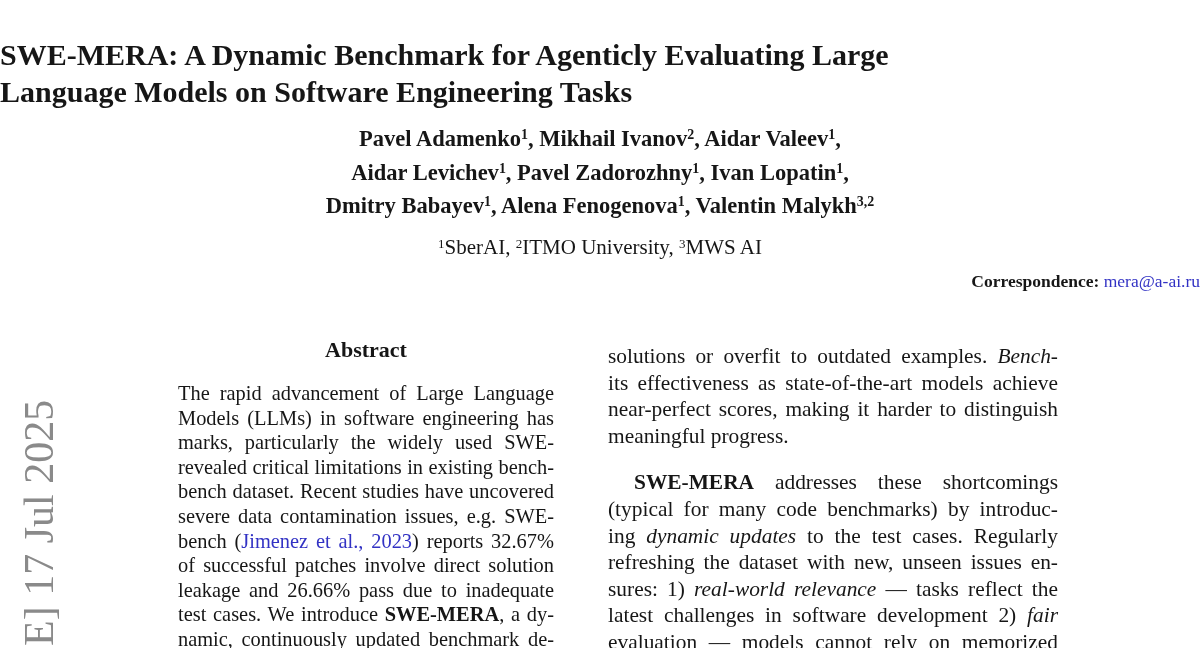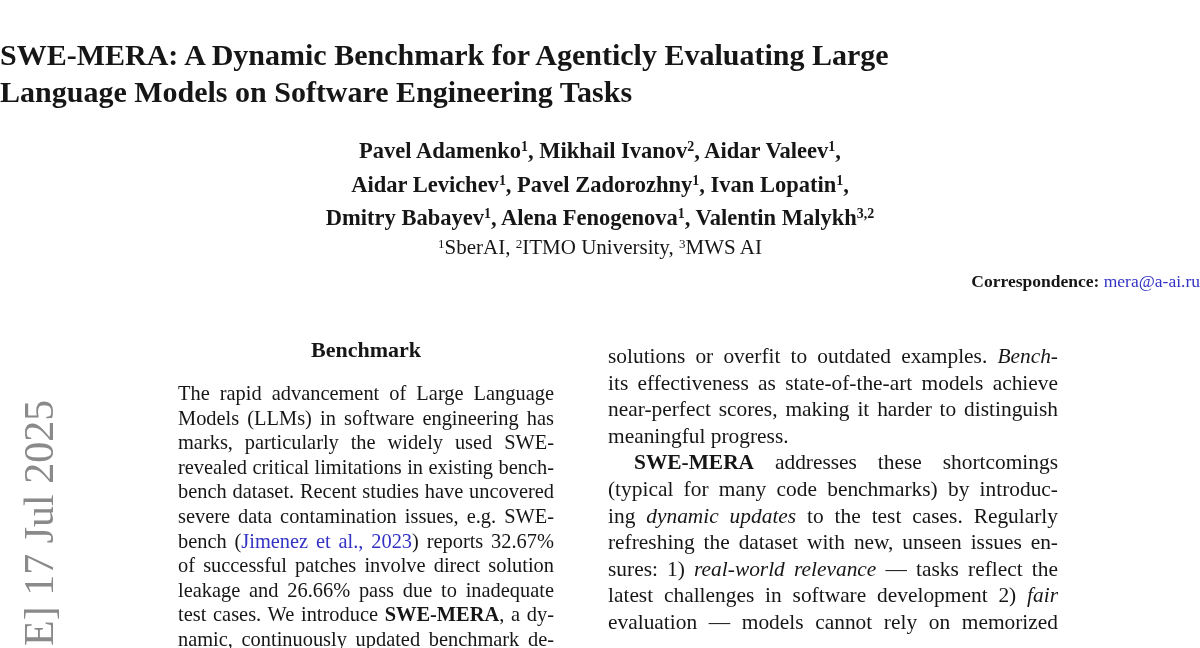--- a/index.html
+++ b/index.html
@@ -3,32 +3,32 @@
 <meta charset="utf-8">
 <style>
   html,body{margin:0;padding:0;}
   .page{
     position:relative;width:1200px;height:648px;overflow:hidden;
     background:var(--bg,#fff);color:var(--ink,#161616);
     font-family:"Liberation Serif","DejaVu Serif",serif;
     --link:#3232c4;--wm:#8a8a8a;
   }
   .title{position:absolute;left:0;top:36px;width:100%;font-size:30px;line-height:37px;font-weight:bold;text-align:left;}
-  .authors{position:absolute;left:0;top:136px;width:100%;font-size:22.5px;line-height:30.5px;font-weight:bold;}
+  .authors{position:absolute;left:0;top:124px;width:100%;font-size:22.5px;line-height:30.5px;font-weight:bold;}
   .authors .tline{text-align:center;text-align-last:center;}
   .affil{position:absolute;left:0;top:234px;width:100%;font-size:21px;line-height:27px;text-align:center;}
   .corr{position:absolute;left:0;top:270px;width:100%;font-size:17.5px;line-height:22px;text-align:right;}
   .corr .label{font-weight:bold;}
   .corr .email{color:var(--link);text-decoration:none;cursor:pointer;}
   .colL{position:absolute;left:178px;top:337px;width:376px;font-size:20.4px;line-height:24.6px;}
   .abshead{font-size:22px;line-height:25px;font-weight:bold;text-align:center;margin:0 0 19px 0;}
   .colR{position:absolute;left:608px;top:343px;width:450px;font-size:21.4px;line-height:26.6px;}
   .tline{text-align:justify;text-align-last:justify;}
   .tline.no-stretch{text-align-last:left;}
-  .tline.indent{text-indent:26px;}
+  .tline.indent{text-indent:26px;margin-top:20px;}
   .seg-b{font-weight:bold;}
   .seg-i{font-style:italic;}
   .seg-link{color:var(--link);cursor:pointer;}
   .seg-sup{font-size:0.62em;position:relative;top:-0.5em;}
   .watermark{
     position:absolute;left:14px;top:646px;transform-origin:0 0;transform:rotate(-90deg);
     font-size:42px;line-height:50px;color:var(--wm);white-space:nowrap;
     font-family:"Liberation Serif","DejaVu Serif",serif;
   }
 </style>
@@ -52,21 +52,21 @@
 
   <div class="affil"><span class="seg-sup">1</span><span class="seg-t">SberAI, </span><span class="seg-sup">2</span><span class="seg-t">ITMO University, </span><span class="seg-sup">3</span><span class="seg-t">MWS AI</span></div>
 
   <div class="corr">
     <span class="label">Correspondence:</span>
     <span> </span>
     <span class="email">mera@a-ai.ru</span>
   </div>
 
   <div class="colL">
-    <div class="abshead">Benchmark</div>
+    <div class="abshead">Abstract</div>
     <div>
         <div class="tline"><span class="seg-t">The rapid advancement of Large Language</span></div>
         <div class="tline"><span class="seg-t">Models (LLMs) in software engineering has</span></div>
         <div class="tline"><span class="seg-t">marks, particularly the widely used SWE-</span></div>
         <div class="tline"><span class="seg-t">revealed critical limitations in existing bench-</span></div>
         <div class="tline"><span class="seg-t">bench dataset. Recent studies have uncovered</span></div>
         <div class="tline"><span class="seg-t">severe data contamination issues, e.g. SWE-</span></div>
         <div class="tline"><span class="seg-t">bench (</span><span class="seg-link">Jimenez et al., 2023</span><span class="seg-t">) reports 32.67%</span></div>
         <div class="tline"><span class="seg-t">of successful patches involve direct solution</span></div>
         <div class="tline"><span class="seg-t">leakage and 26.66% pass due to inadequate</span></div>

